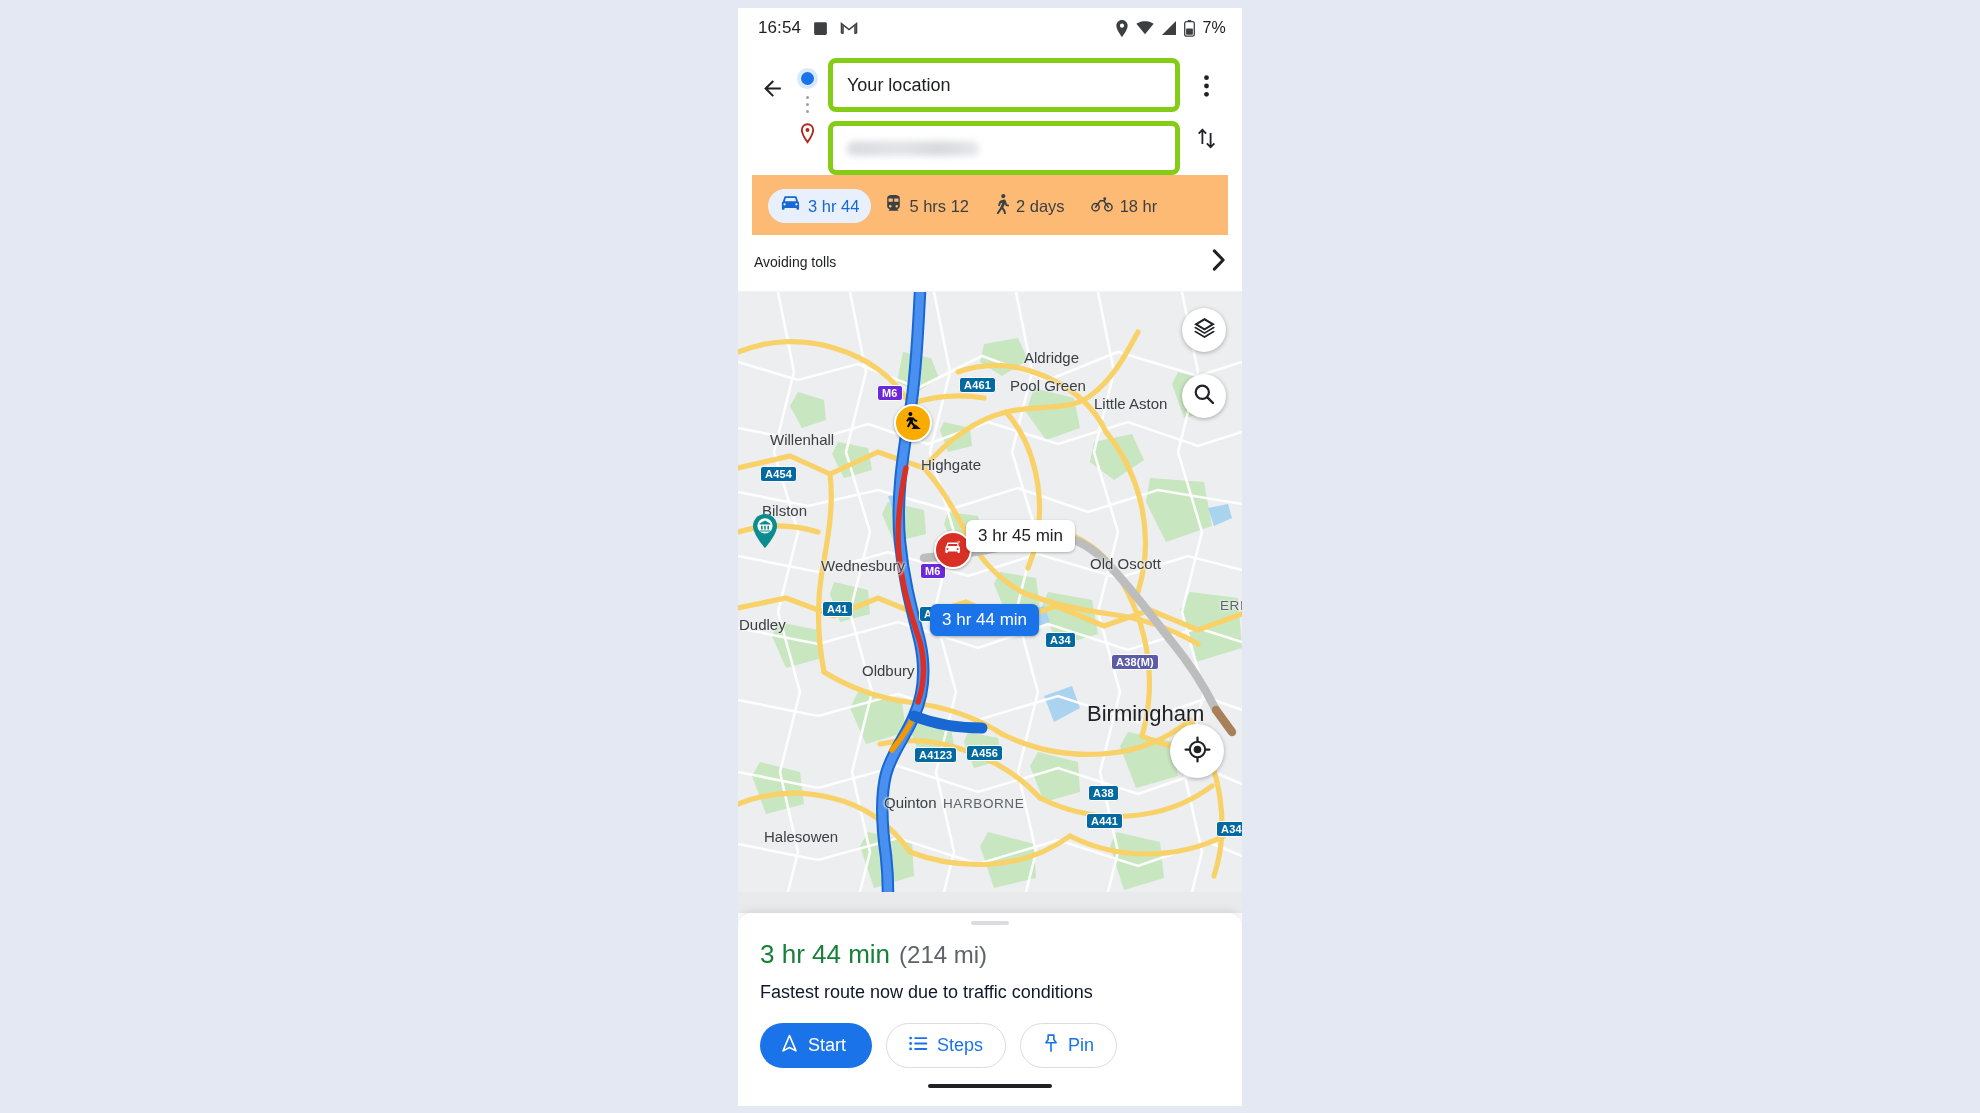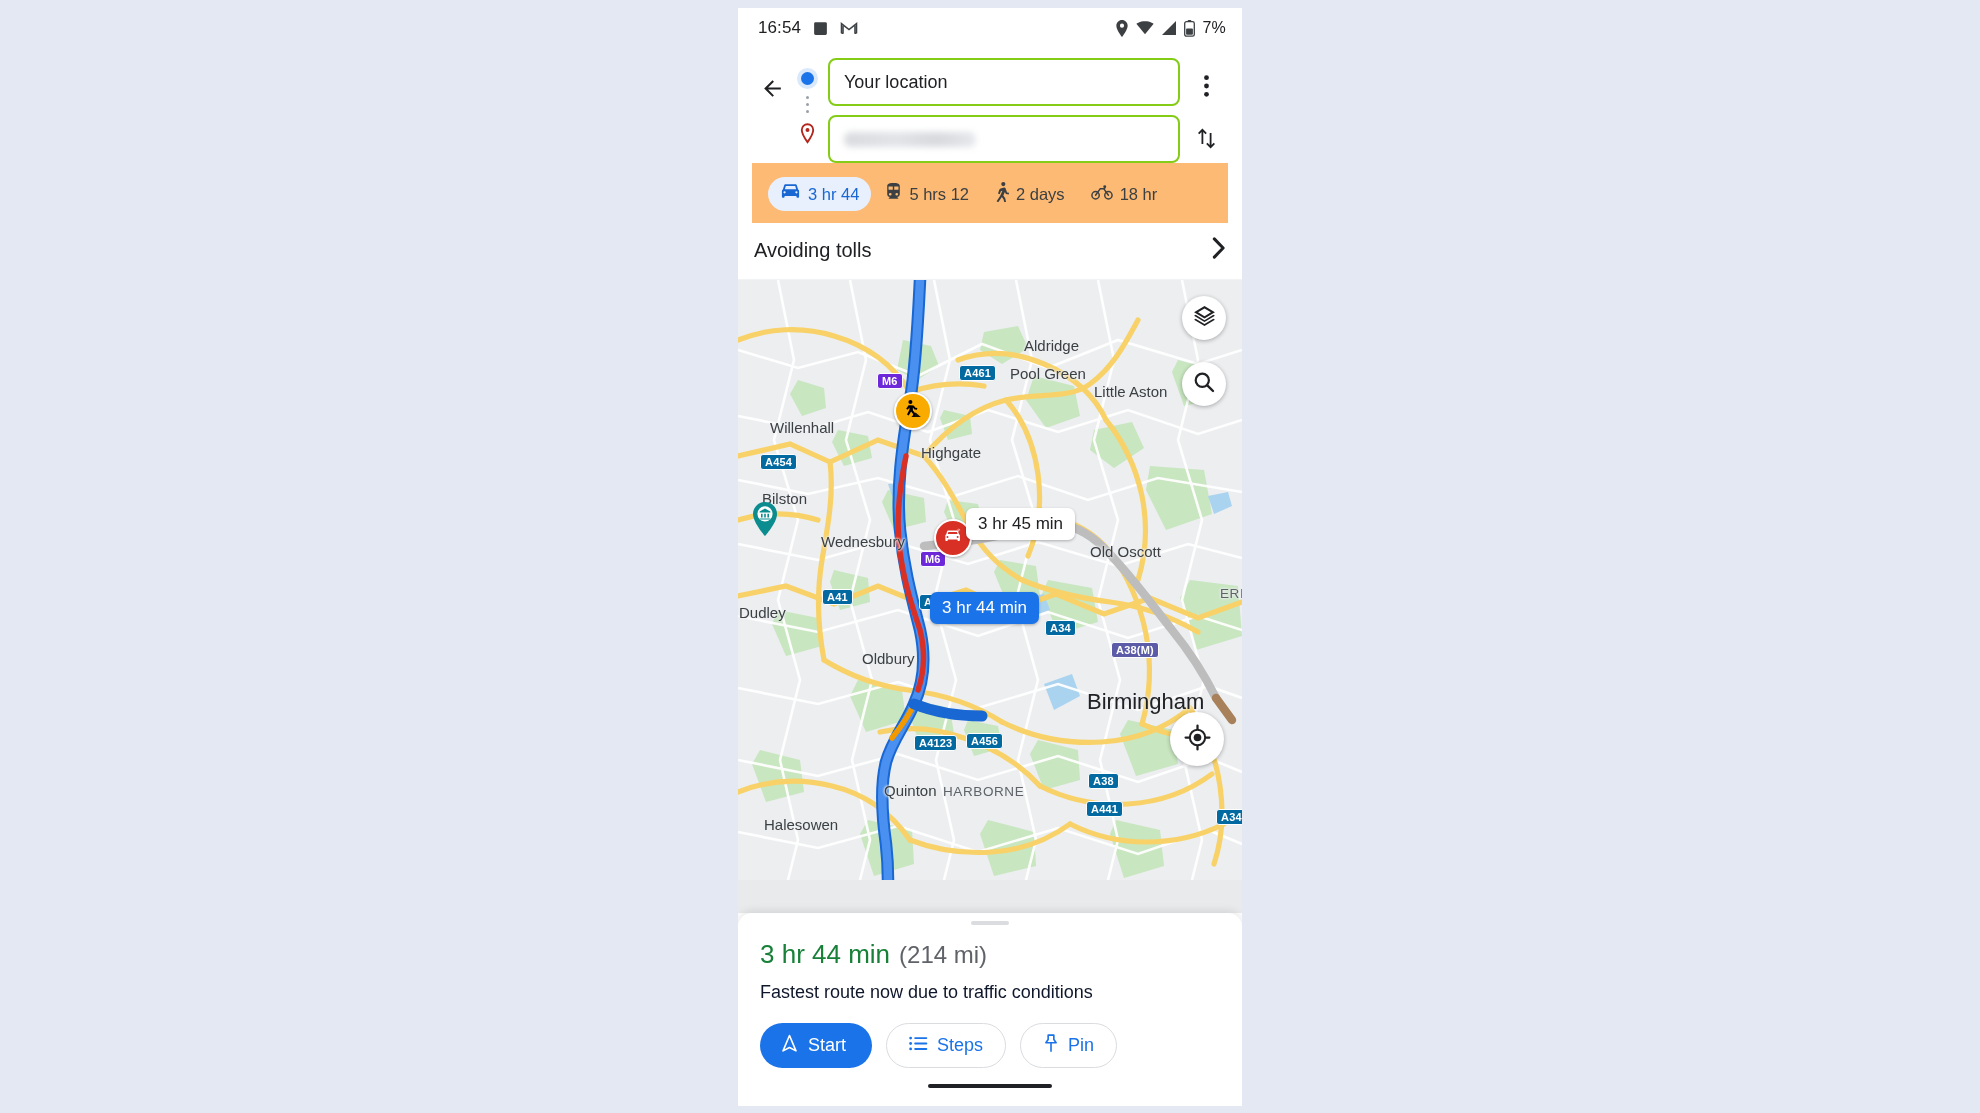--- a/index.html
+++ b/index.html
@@ -96,21 +96,21 @@
   .wp-dest-pin { margin-top: 1px; }
   .fields-col {
     flex: 1 1 auto;
     display: flex;
     flex-direction: column;
     gap: 9px;
     padding: 0 4px 0 6px;
   }
   .field {
     height: 44px;
-    border: 2px solid #84cc16;
+    border: 5px solid #84cc16;
     border-radius: 8px;
     display: flex;
     align-items: center;
     padding: 0 14px;
     font-size: 18px;
     color: #202124;
     background: #fff;
     cursor: text;
   }
   .field.blurred {
@@ -167,21 +167,21 @@
   .mode svg { fill: #3c4043; }
   
   .options-row {
     display:flex;
     align-items:center;
     padding: 14px 16px 16px 16px;
     background:#fff;
     cursor:pointer;
     border-bottom: 1px solid #f1f3f4;
   }
-  .options-label { font-size: 20px; color:#202124; }
+  .options-label { font-size: 14px; color:#202124; }
   .options-chevron { margin-left:auto; }
   
   .map {
     position: relative;
     flex: 1 1 auto;
     background: #e9eaec;
     overflow: hidden;
   }
   .map svg.mapbase { position:absolute; left:0; top:0; }
   .map-label {
@@ -552,21 +552,21 @@
           <path d="M176 424 C196 432 220 436 244 436"></path>
         </g>
       </svg>
 
       <div class="map-label" style="left:286px;top:57px">Aldridge</div>
       <div class="map-label" style="left:272px;top:85px">Pool Green</div>
       <div class="map-label" style="left:356px;top:103px">Little Aston</div>
       <div class="map-label" style="left:32px;top:139px">Willenhall</div>
       <div class="map-label" style="left:183px;top:164px">Highgate</div>
       <div class="map-label" style="left:24px;top:210px">Bilston</div>
-      <div class="map-label" style="left:83px;top:253px">Wednesbury</div>
+      <div class="map-label" style="left:83px;top:265px">Wednesbury</div>
       <div class="map-label" style="left:352px;top:263px">Old Oscott</div>
       <div class="map-label" style="left:1px;top:324px">Dudley</div>
       <div class="map-label" style="left:124px;top:370px">Oldbury</div>
       <div class="map-label city-lg" style="left:349px;top:409px">Birmingham</div>
       <div class="map-label hood" style="left:482px;top:306px">ERI</div>
       <div class="map-label hood" style="left:205px;top:504px">HARBORNE</div>
       <div class="map-label" style="left:146px;top:502px">Quinton</div>
       <div class="map-label" style="left:26px;top:536px">Halesowen</div>
 
       <div class="shield motorway" style="left:139px;top:93px">M6</div>

